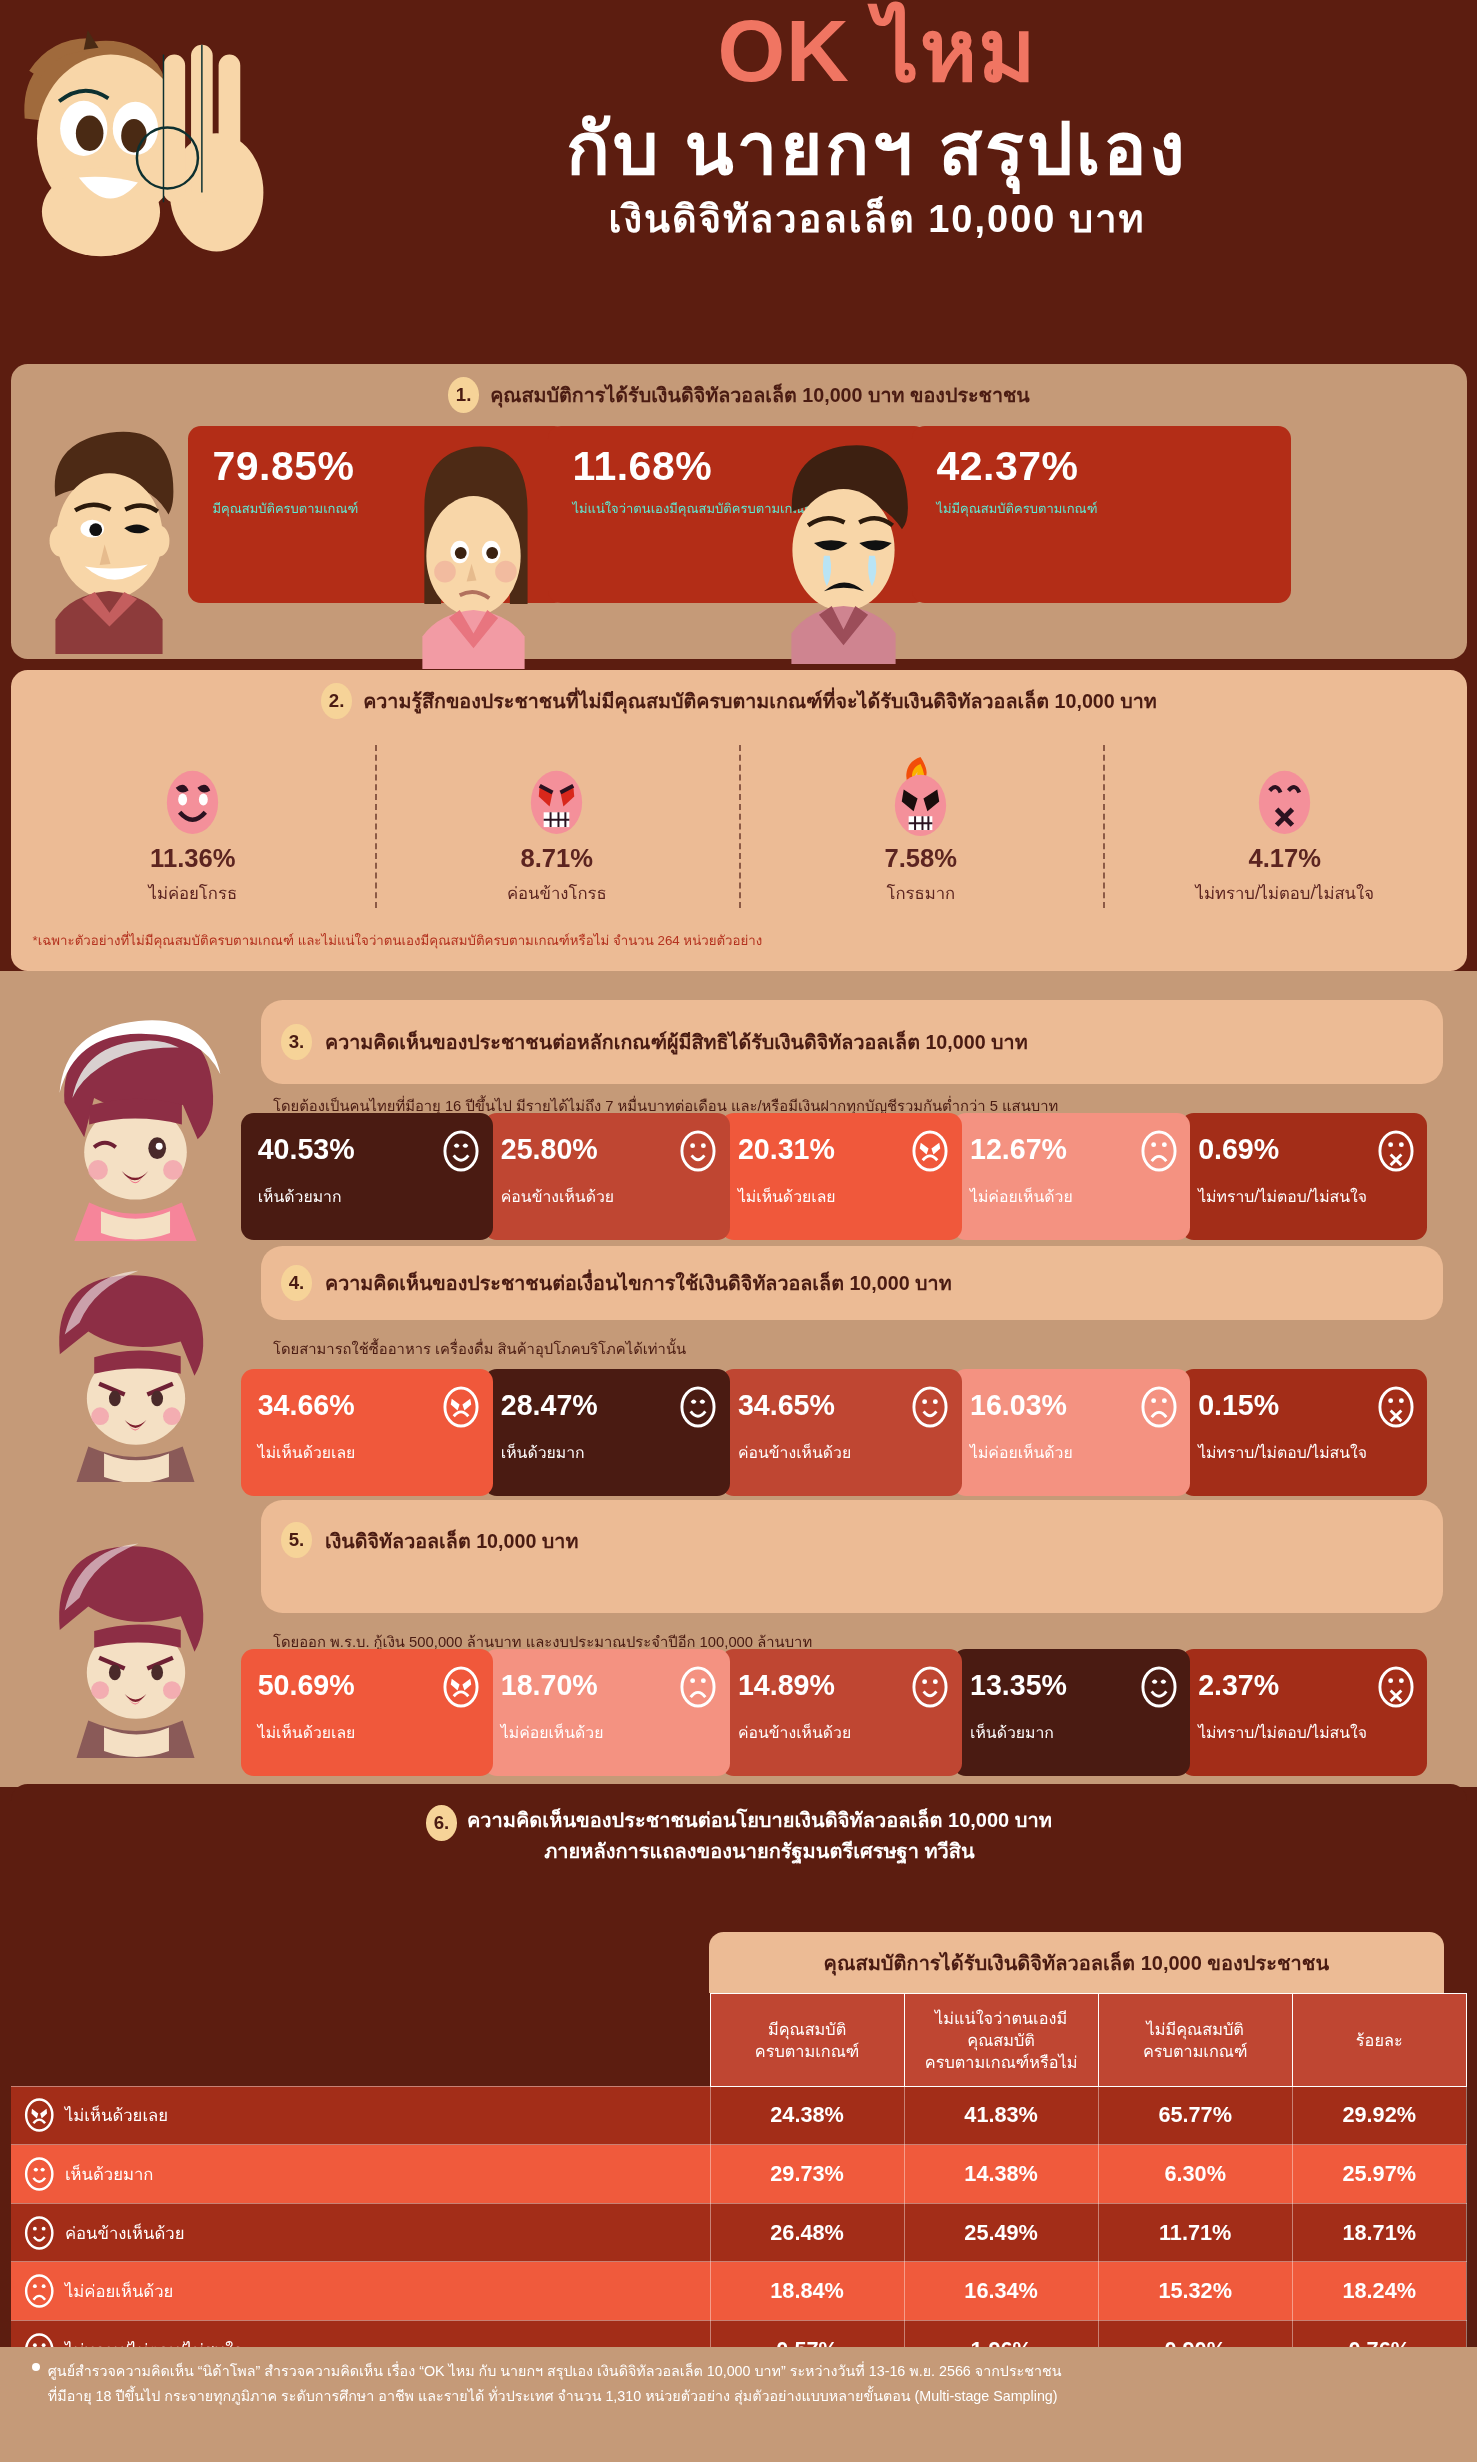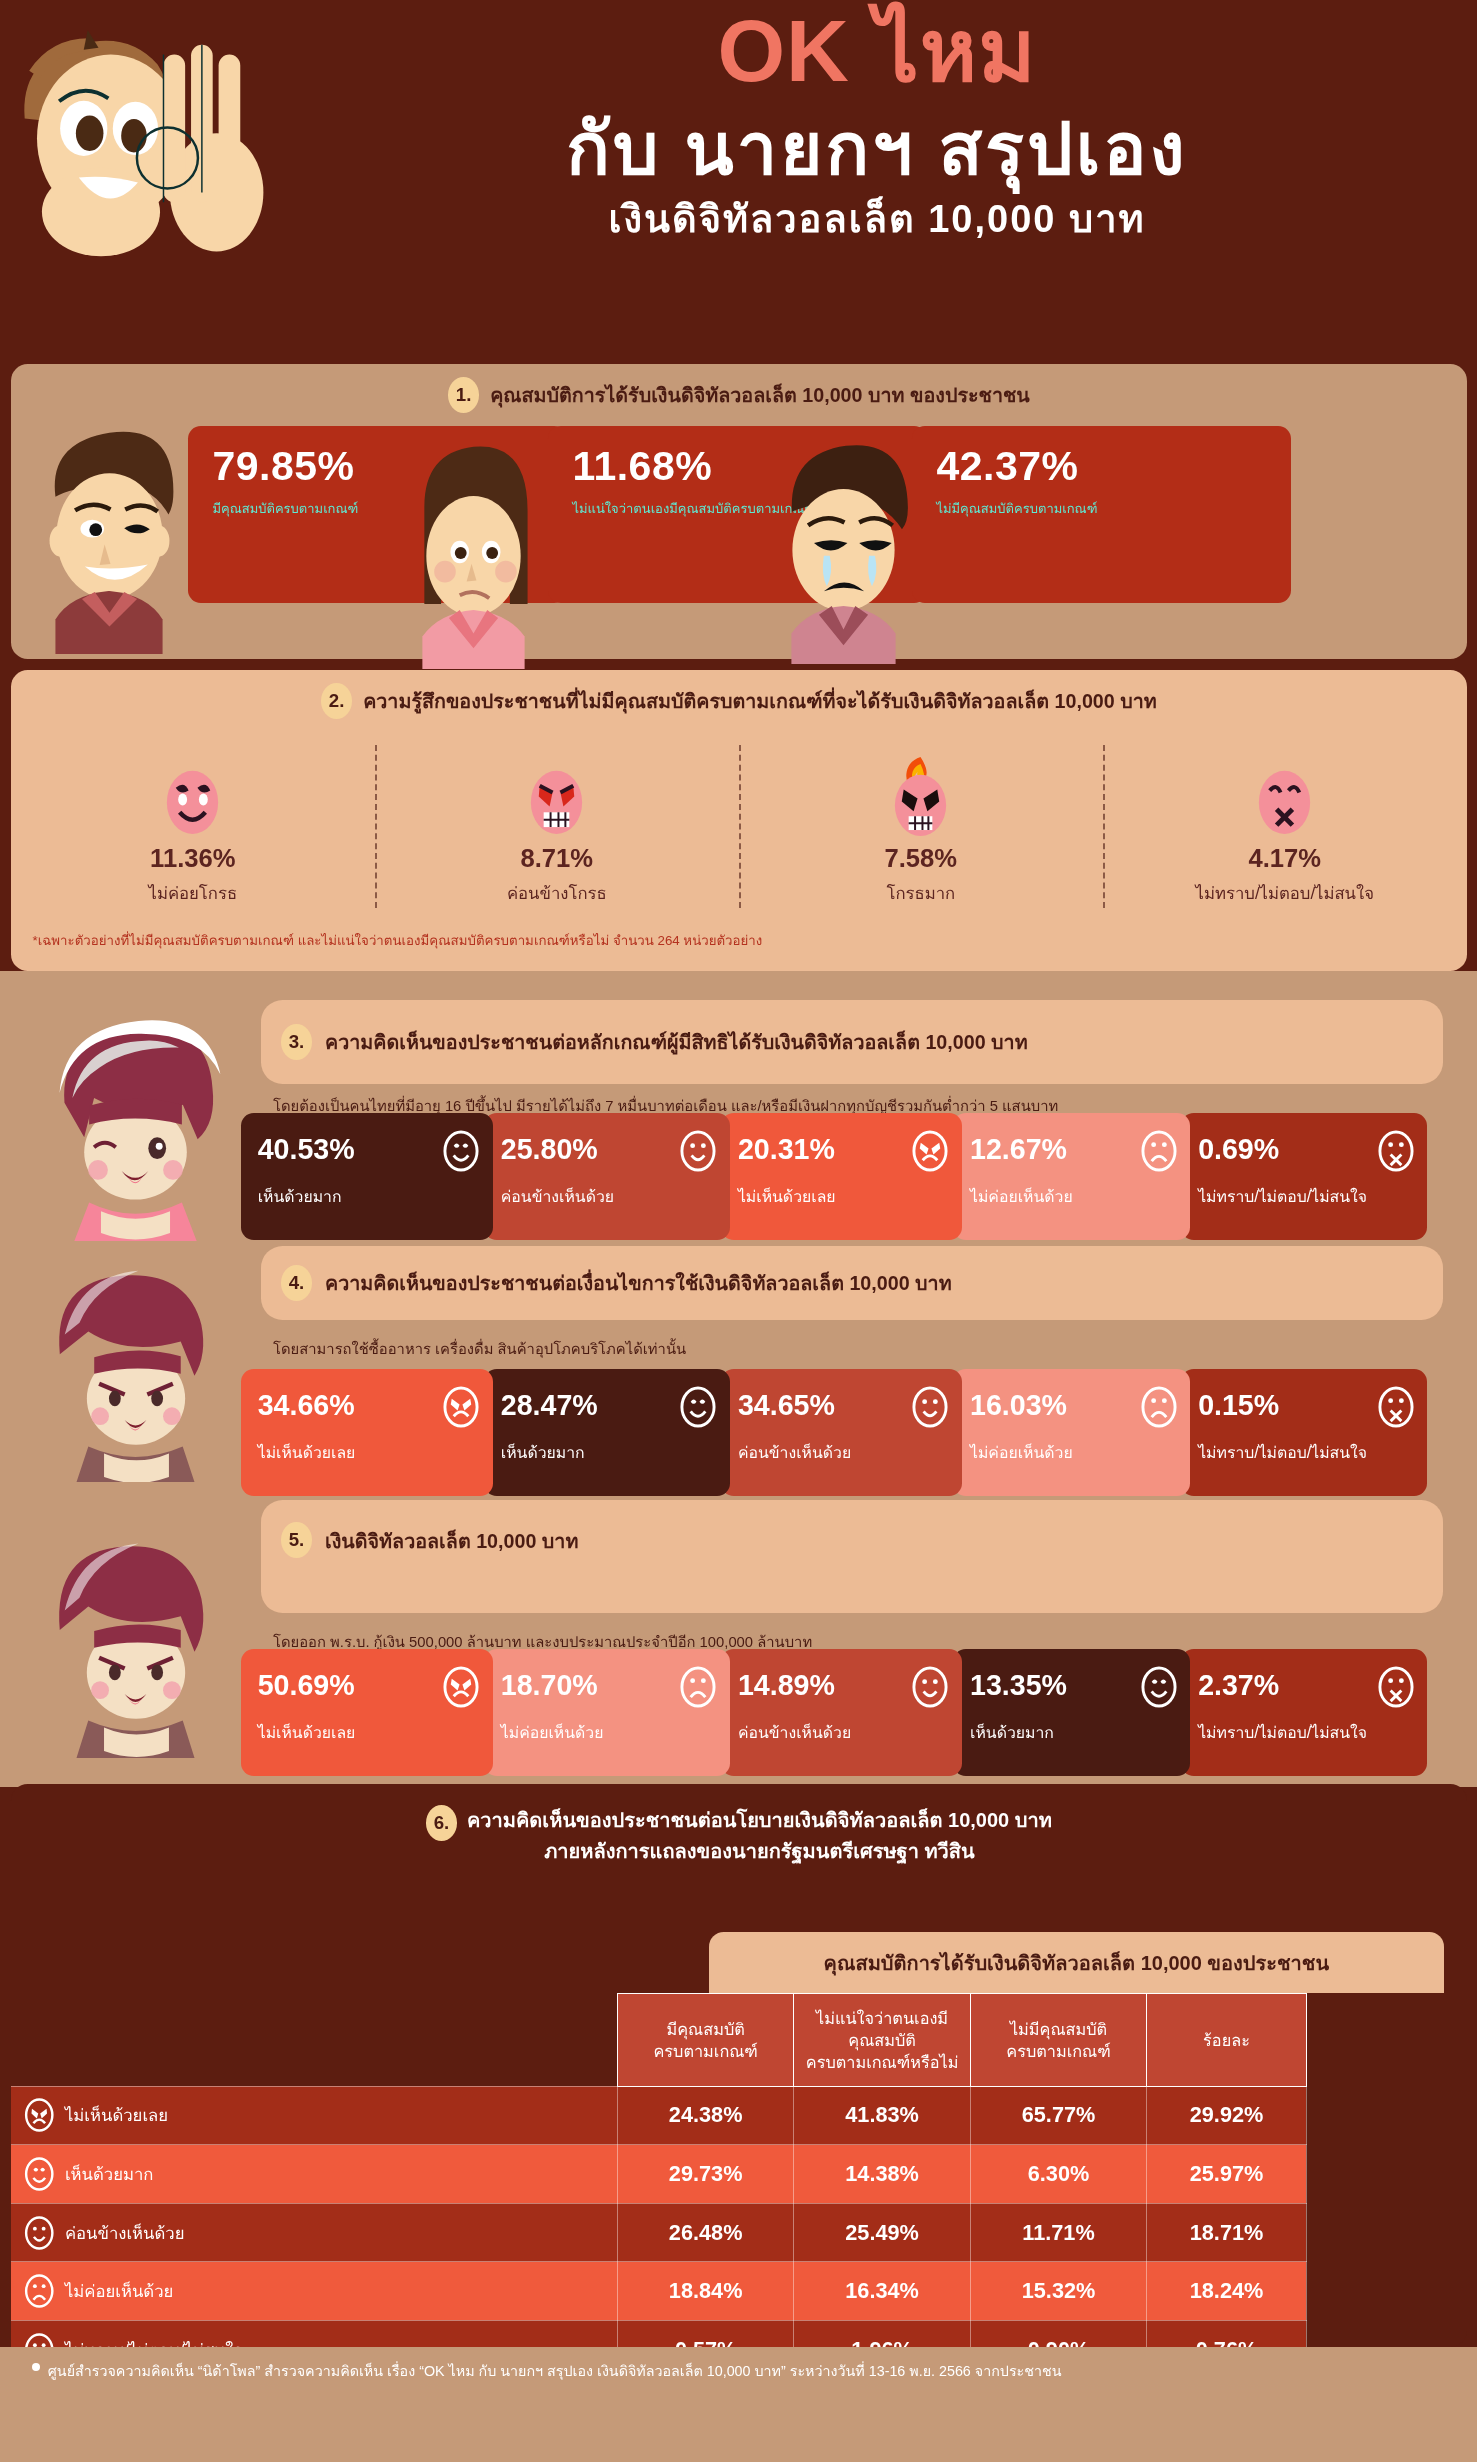--- a/index.html
+++ b/index.html
@@ -71,21 +71,21 @@
   .s6title { text-align:center; padding-top:20.7px; }
   .s6head-line { display:flex; align-items:flex-start; justify-content:center; gap:9.8px;}
   .s6t { font-size:20px; font-weight:bold; color:#ffffff; line-height:1.55; }
   .tbl { position:absolute; left:0; top:148px; width:1456px; }
   .tbl-banner {
     position:absolute; left:698px; top:0; width:735px; height:61px;
     background:#ecbb95; border-radius:14.8px 14.8px 0 0;
     display:flex; align-items:center; justify-content:center;
     font-size:20px; font-weight:bold; color:#4a1b12;
   }
-  table { position:absolute; left:0; top:61px; width:1296px; border-collapse:collapse; }
+  table { position:absolute; left:0; top:61px; width:1456px; border-collapse:collapse; }
   th { background:#bf4632; color:#fff; font-size:16.3px; font-weight:normal; line-height:1.35;
        padding:12.8px 3.9px; border:1.5px solid #fff; }
   th.blank { background:transparent; border:none; }
   td { font-size:21.7px; font-weight:bold; color:#fff; text-align:center; padding:11.8px 3px; border:1px solid #ffffff66;}
   td.rowlabel { text-align:left; font-size:16.7px; font-weight:normal; padding-left:12.8px; border-left:none;}
   tr.odd td { background:#a32d18; }
   tr.even td { background:#f05a3c; }
   .rl-flex { display:flex; align-items:center; gap:10.8px; }
   .rl-ico { width:30.5px; height:34px; flex:0 0 auto;}
 
@@ -617,15 +617,16 @@
       </tbody>
     </table>
   </div>
 </div>
 
 <div style="position:absolute;left:0;top:2347px;width:1477px;height:178px;background:#c59a78;"></div>
 <div class="src">
   <span class="src-bullet"></span>
   <div class="src-body">
     <div>ศูนย์สำรวจความคิดเห็น “นิด้าโพล” สำรวจความคิดเห็น เรื่อง “OK ไหม กับ นายกฯ สรุปเอง เงินดิจิทัลวอลเล็ต 10,000 บาท” ระหว่างวันที่ 13-16 พ.ย. 2566 จากประชาชน</div>
+    <div>ที่มีอายุ 18 ปีขึ้นไป กระจายทุกภูมิภาค ระดับการศึกษา อาชีพ และรายได้ ทั่วประเทศ จำนวน 1,310 หน่วยตัวอย่าง สุ่มตัวอย่างแบบหลายขั้นตอน (Multi-stage Sampling)</div>
   </div>
 </div>
 
 
 </body></html>

